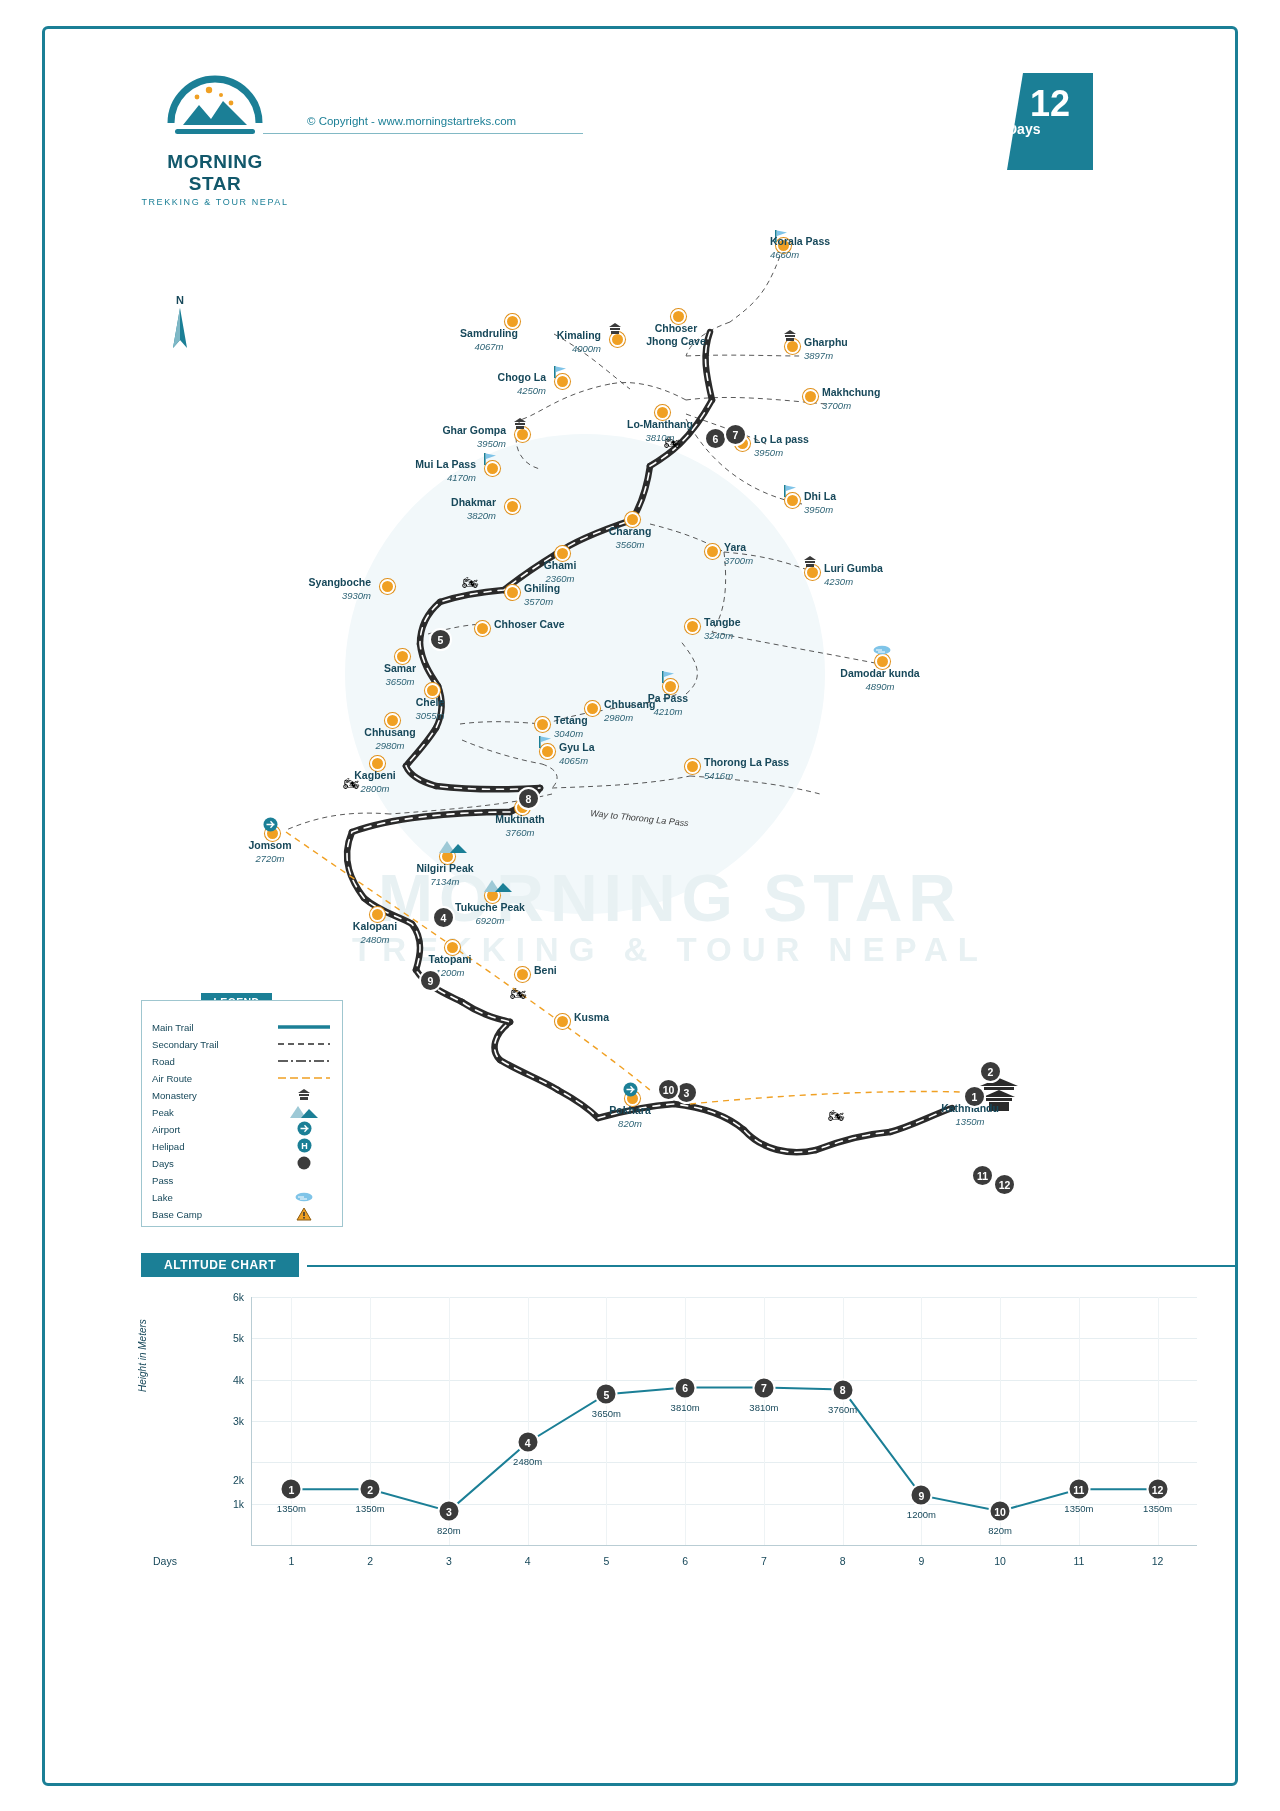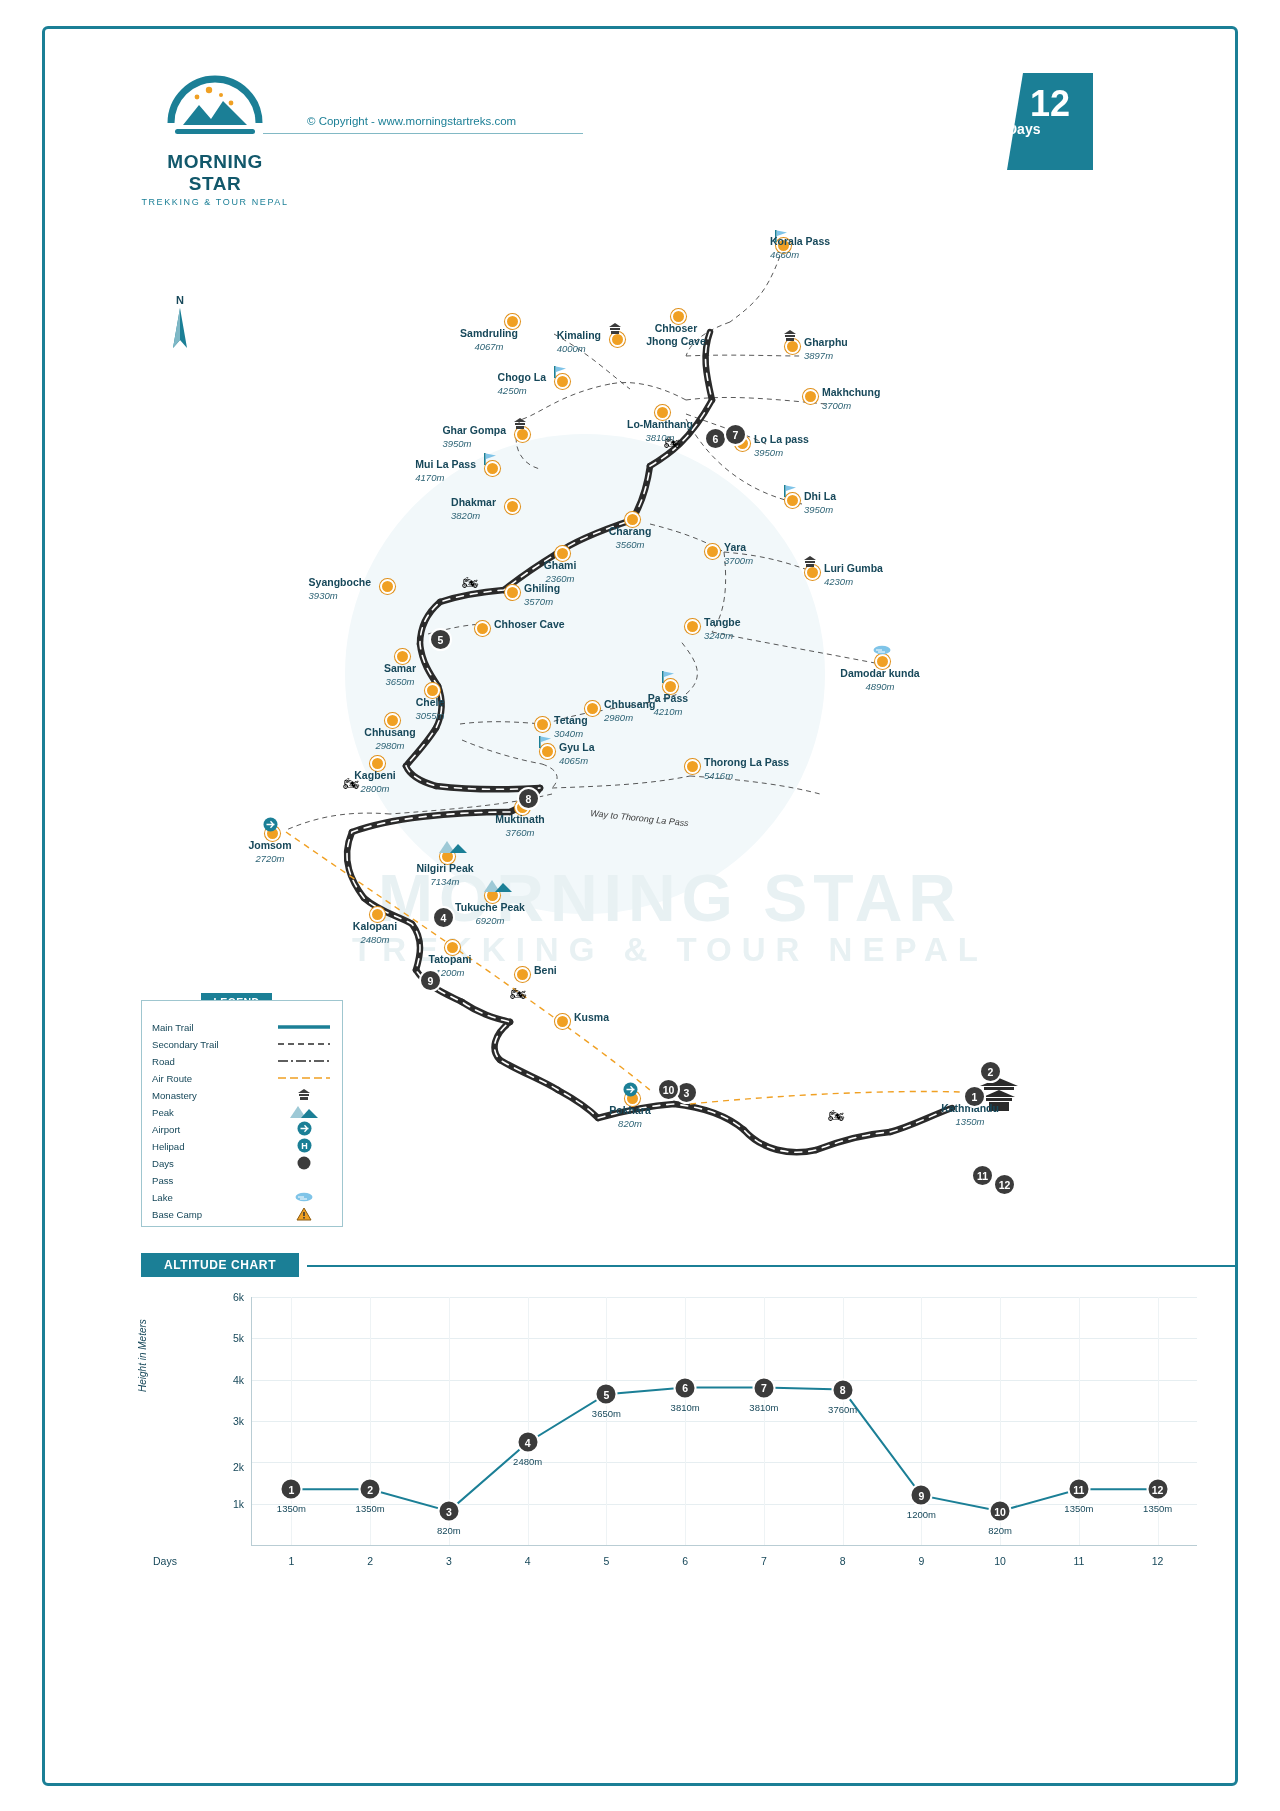--- a/index.html
+++ b/index.html
@@ -30,21 +30,21 @@
   .wm-circle{position:absolute;left:255px;top:230px;width:480px;height:480px;border-radius:50%;background:#f2f8fa;}
 
   .compass{position:absolute;left:70px;top:90px;width:40px;height:60px;text-align:center;}
   .compass .n{font-size:11px;color:#17485a;font-weight:bold;}
 
   .node{position:absolute;width:11px;height:11px;border-radius:50%;background:#f0a023;border:2px solid #fff;box-shadow:0 0 0 1px #e0901a;}
   .lbl{position:absolute;font-size:10.5px;color:#17485a;line-height:1.25;white-space:nowrap;}
   .lbl b{font-weight:bold;font-size:10.5px;}
   .lbl .alt{font-style:italic;font-size:9.5px;color:#2d6375;}
   .lbl.right{text-align:left;}
-  .lbl.left{text-align:left;}
+  .lbl.left{text-align:right;}
   .lbl.center{text-align:center;}
 
   .daybadge{position:absolute;width:19px;height:19px;border-radius:50%;background:#3b3b3b;color:#fff;font-size:10.5px;font-weight:bold;display:flex;align-items:center;justify-content:center;border:2px solid #fff;}
   .ico{position:absolute;font-size:13px;line-height:1;}
   .ico svg{display:block;}
 
   
   .legend{position:absolute;left:96px;top:971px;width:200px;height:225px;border:1px solid #9fc6cf;background:#fff;}
   .legend-tab{position:absolute;left:156px;top:964px;width:71px;height:18px;background:#1b7f96;color:#fff;font-size:10.5px;font-weight:bold;text-align:center;line-height:18px;letter-spacing:.4px;}
   .legend ul{list-style:none;margin:18px 0 0 0;padding:0 10px;}
@@ -477,21 +477,21 @@
   </div>
 
   <div class="chart-tab">ALTITUDE CHART</div>
   <div class="chart-rule"></div>
   <div class="chart">
     <div class="ylabel">Height in Meters</div>
     <div class="plot" id="plot">
           <div class="grid-h" style="top: 206.667px;"></div>
           <div class="ytick" style="top: 206.667px;">1k</div>
           <div class="grid-h" style="top: 165.333px;"></div>
-          <div class="ytick" style="top: 170px; text-align: center;">2k</div>
+          <div class="ytick" style="top: 183px; text-align: center;">2k</div>
           <div class="grid-h" style="top: 124px;"></div>
           <div class="ytick" style="top: 124px;">3k</div>
           <div class="grid-h" style="top: 82.6667px;"></div>
           <div class="ytick" style="top: 82.6667px;">4k</div>
           <div class="grid-h" style="top: 41.3333px;"></div>
           <div class="ytick" style="top: 41.3333px;">5k</div>
           <div class="grid-h" style="top: 0px;"></div>
           <div class="ytick" style="top: 0px;">6k</div>
           <div class="grid-v" style="left: 39.375px;"></div>
           <div class="xtick" style="left: 39.375px;">1</div>

